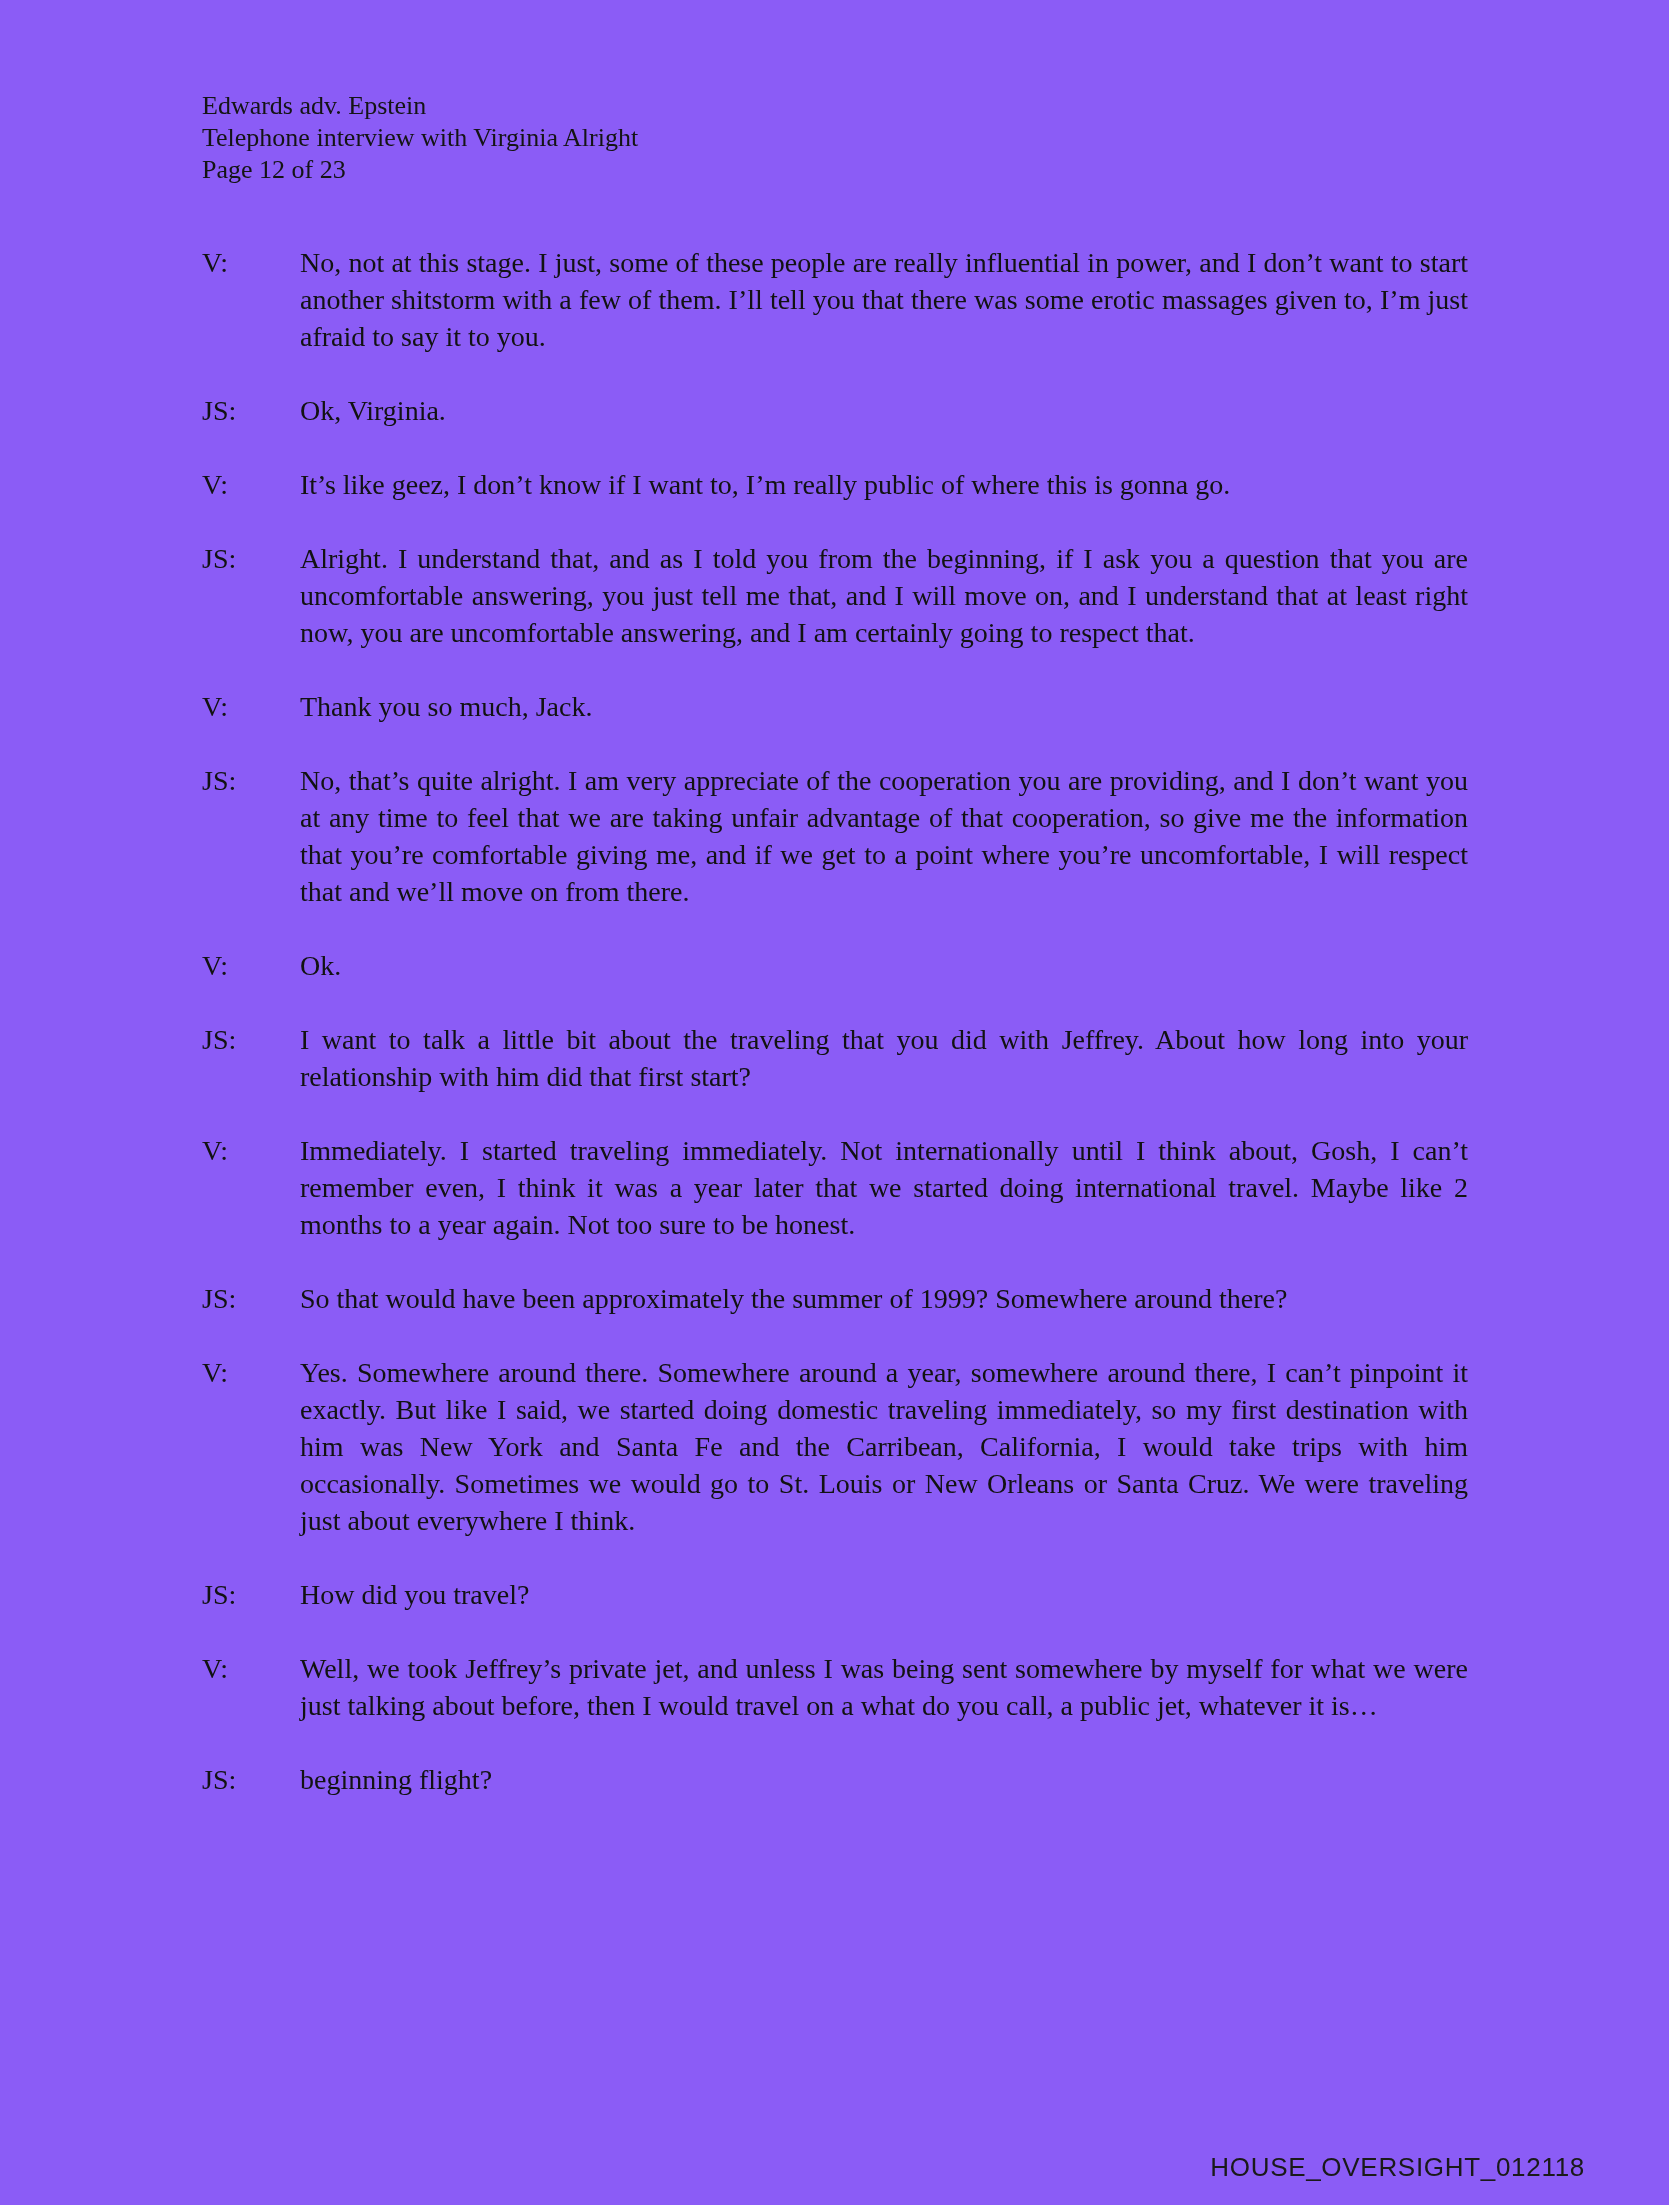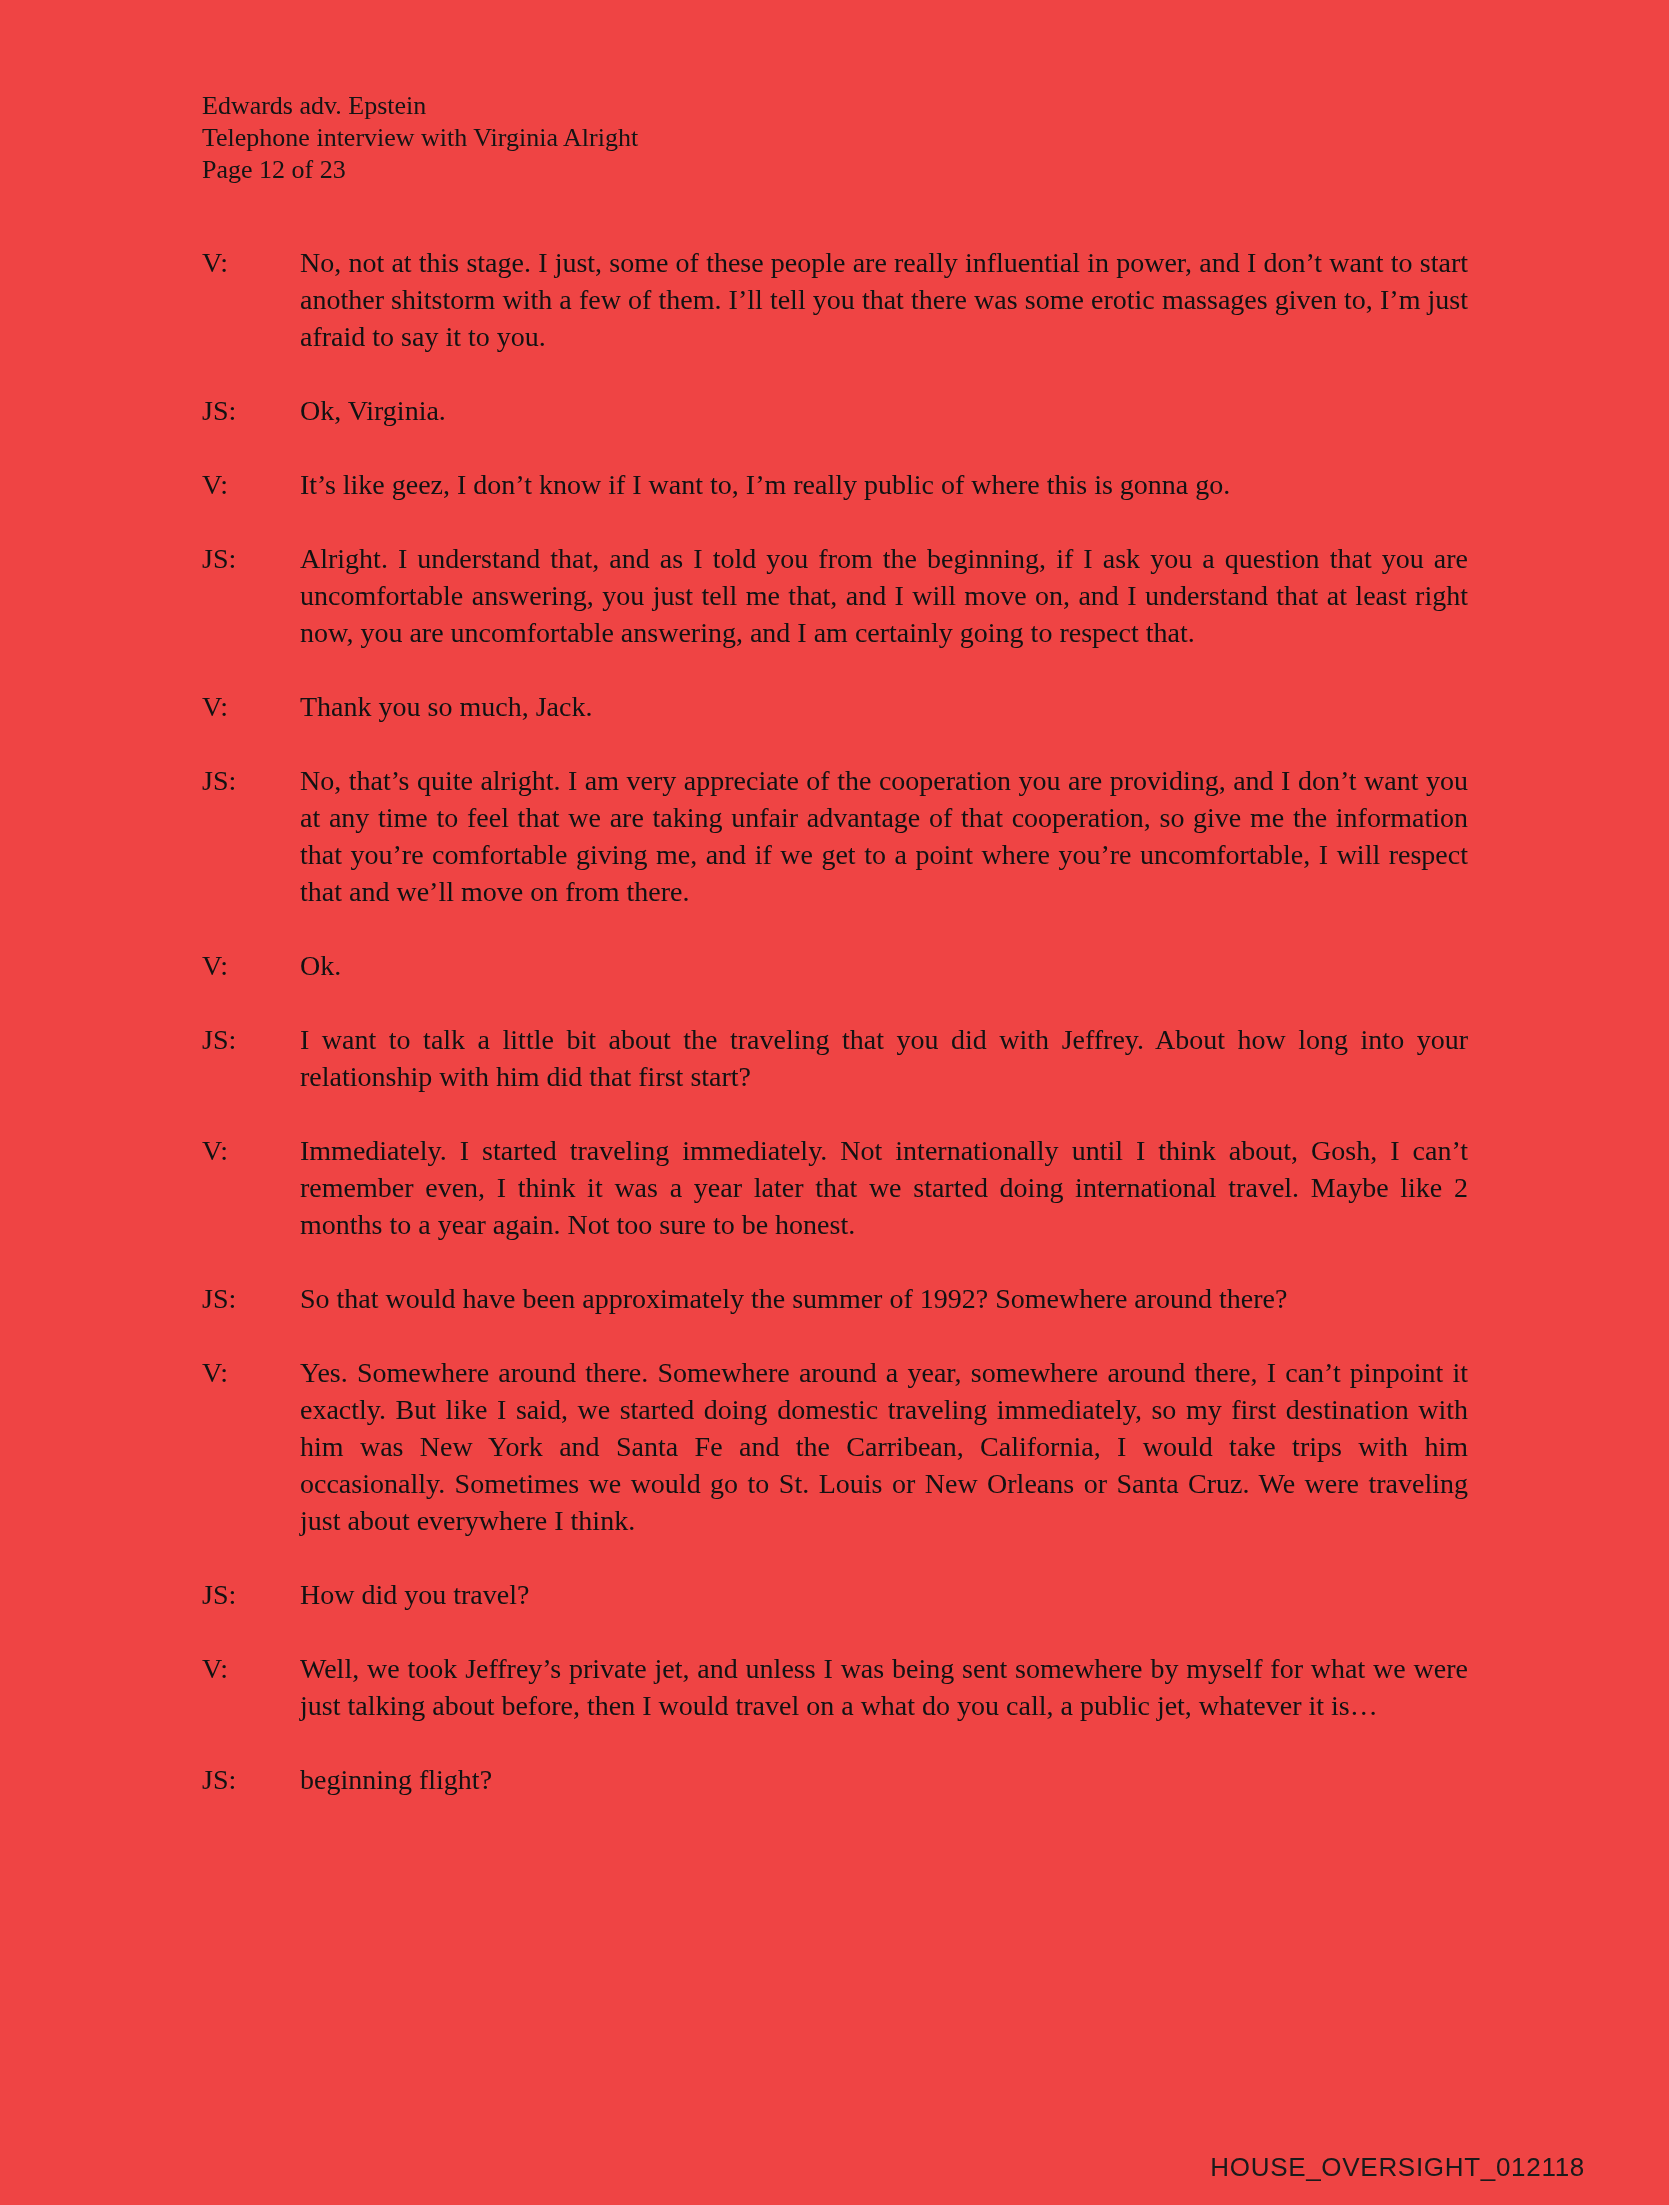--- a/index.html
+++ b/index.html
@@ -7,21 +7,21 @@
     body {
       background: #fdfdfb;
       font-family: "Liberation Serif", serif;
       color: #121212;
       position: relative;
       overflow: hidden;
     }
     .page {
       position: absolute;
       inset: 0;
-      background: #ef4444;
+      background: #8b5cf6;
     }
     .doc-header {
       position: absolute;
       left: 202px;
       top: 90px;
       font-size: 26px;
       line-height: 32px;
       color: #141414;
       white-space: nowrap;
     }
@@ -110,21 +110,21 @@
       <div class="text">I want to talk a little bit about the traveling that you did with Jeffrey.  About how long into your relationship with him did that first start?</div>
     </div>
 
     <div class="entry">
       <div class="speaker">V:</div>
       <div class="text">Immediately.  I started traveling immediately.  Not internationally until I think about, Gosh, I can’t remember even, I think it was a year later that we started doing international travel.  Maybe like 2 months to a year again. Not too sure to be honest.</div>
     </div>
 
     <div class="entry">
       <div class="speaker">JS:</div>
-      <div class="text">So that would have been approximately the summer of 1992?  Somewhere around there?</div>
+      <div class="text">So that would have been approximately the summer of 1999?  Somewhere around there?</div>
     </div>
 
     <div class="entry">
       <div class="speaker">V:</div>
       <div class="text">Yes.  Somewhere around there.  Somewhere around a year, somewhere around there, I can’t pinpoint it exactly.  But like I said, we started doing domestic traveling immediately, so my first destination with him was New York and Santa Fe and the Carribean, California, I would take trips with him occasionally.  Sometimes we would go to St. Louis or New Orleans or Santa Cruz.  We were traveling just about everywhere I think.</div>
     </div>
 
     <div class="entry">
       <div class="speaker">JS:</div>
       <div class="text">How did you travel?</div>

